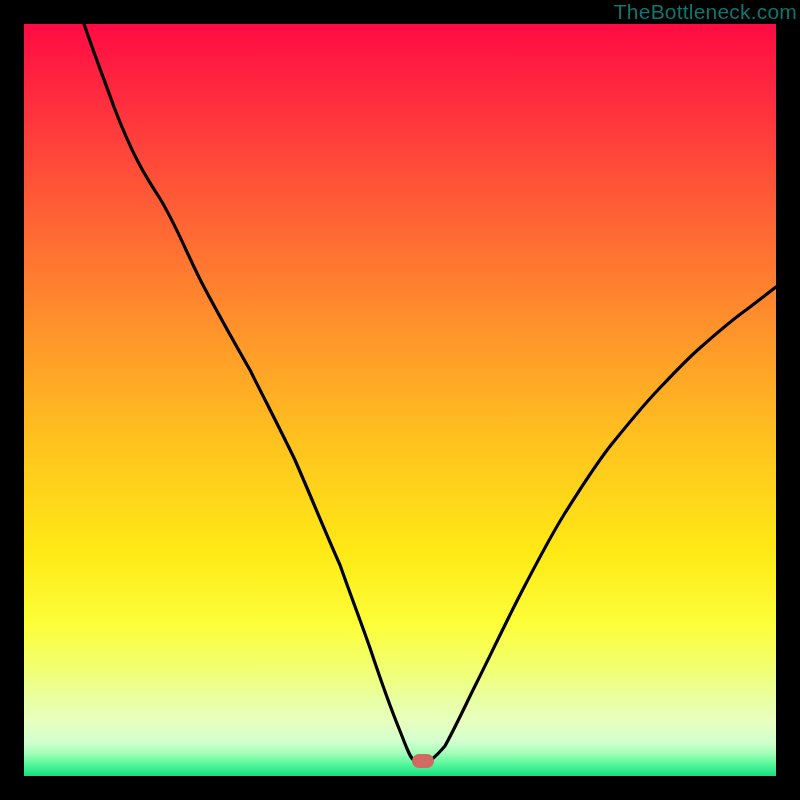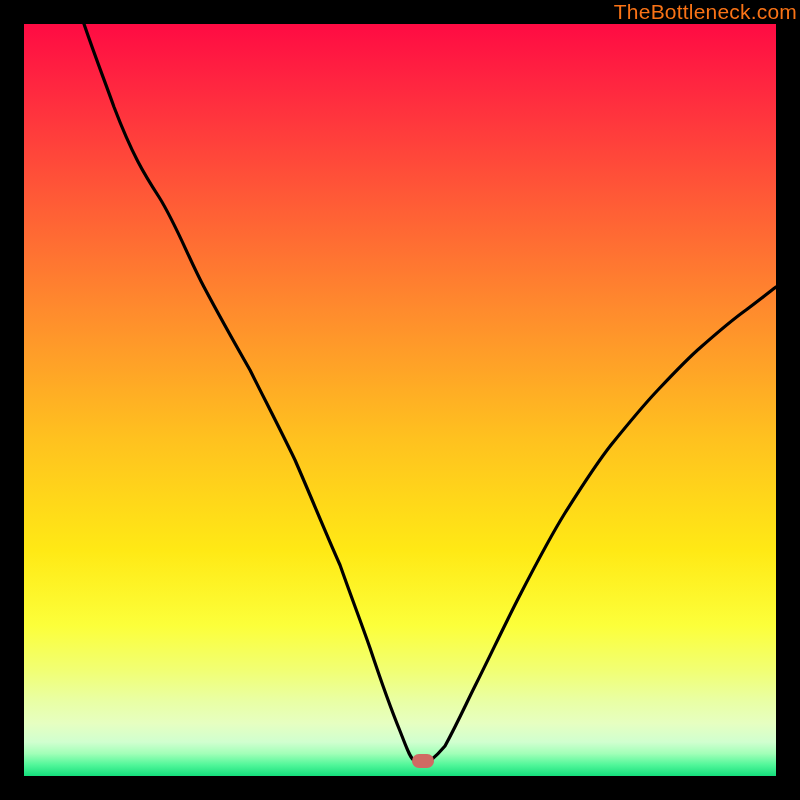--- a/index.html
+++ b/index.html
@@ -61,21 +61,21 @@
     width: 22px;
     height: 14px;
     border-radius: 7px;
     background: #d06a63;
     transform: translate(-50%, -50%);
   }
   .watermark {
     position: absolute;
     top: 0px;
     right: 3px;
-    color: #f97316;
+    color: #0f766e;
     font-size: 21px;
     letter-spacing: 0.2px;
     font-weight: 400;
     user-select: none;
   }
 </style>
 </head>
 <body>
 
 <div class="frame">

